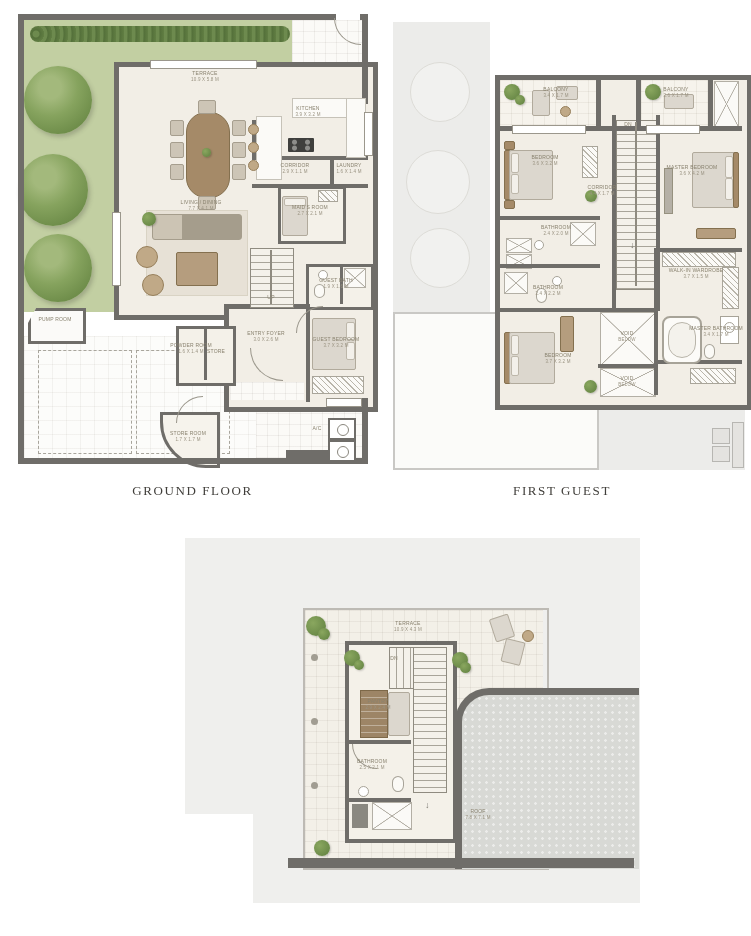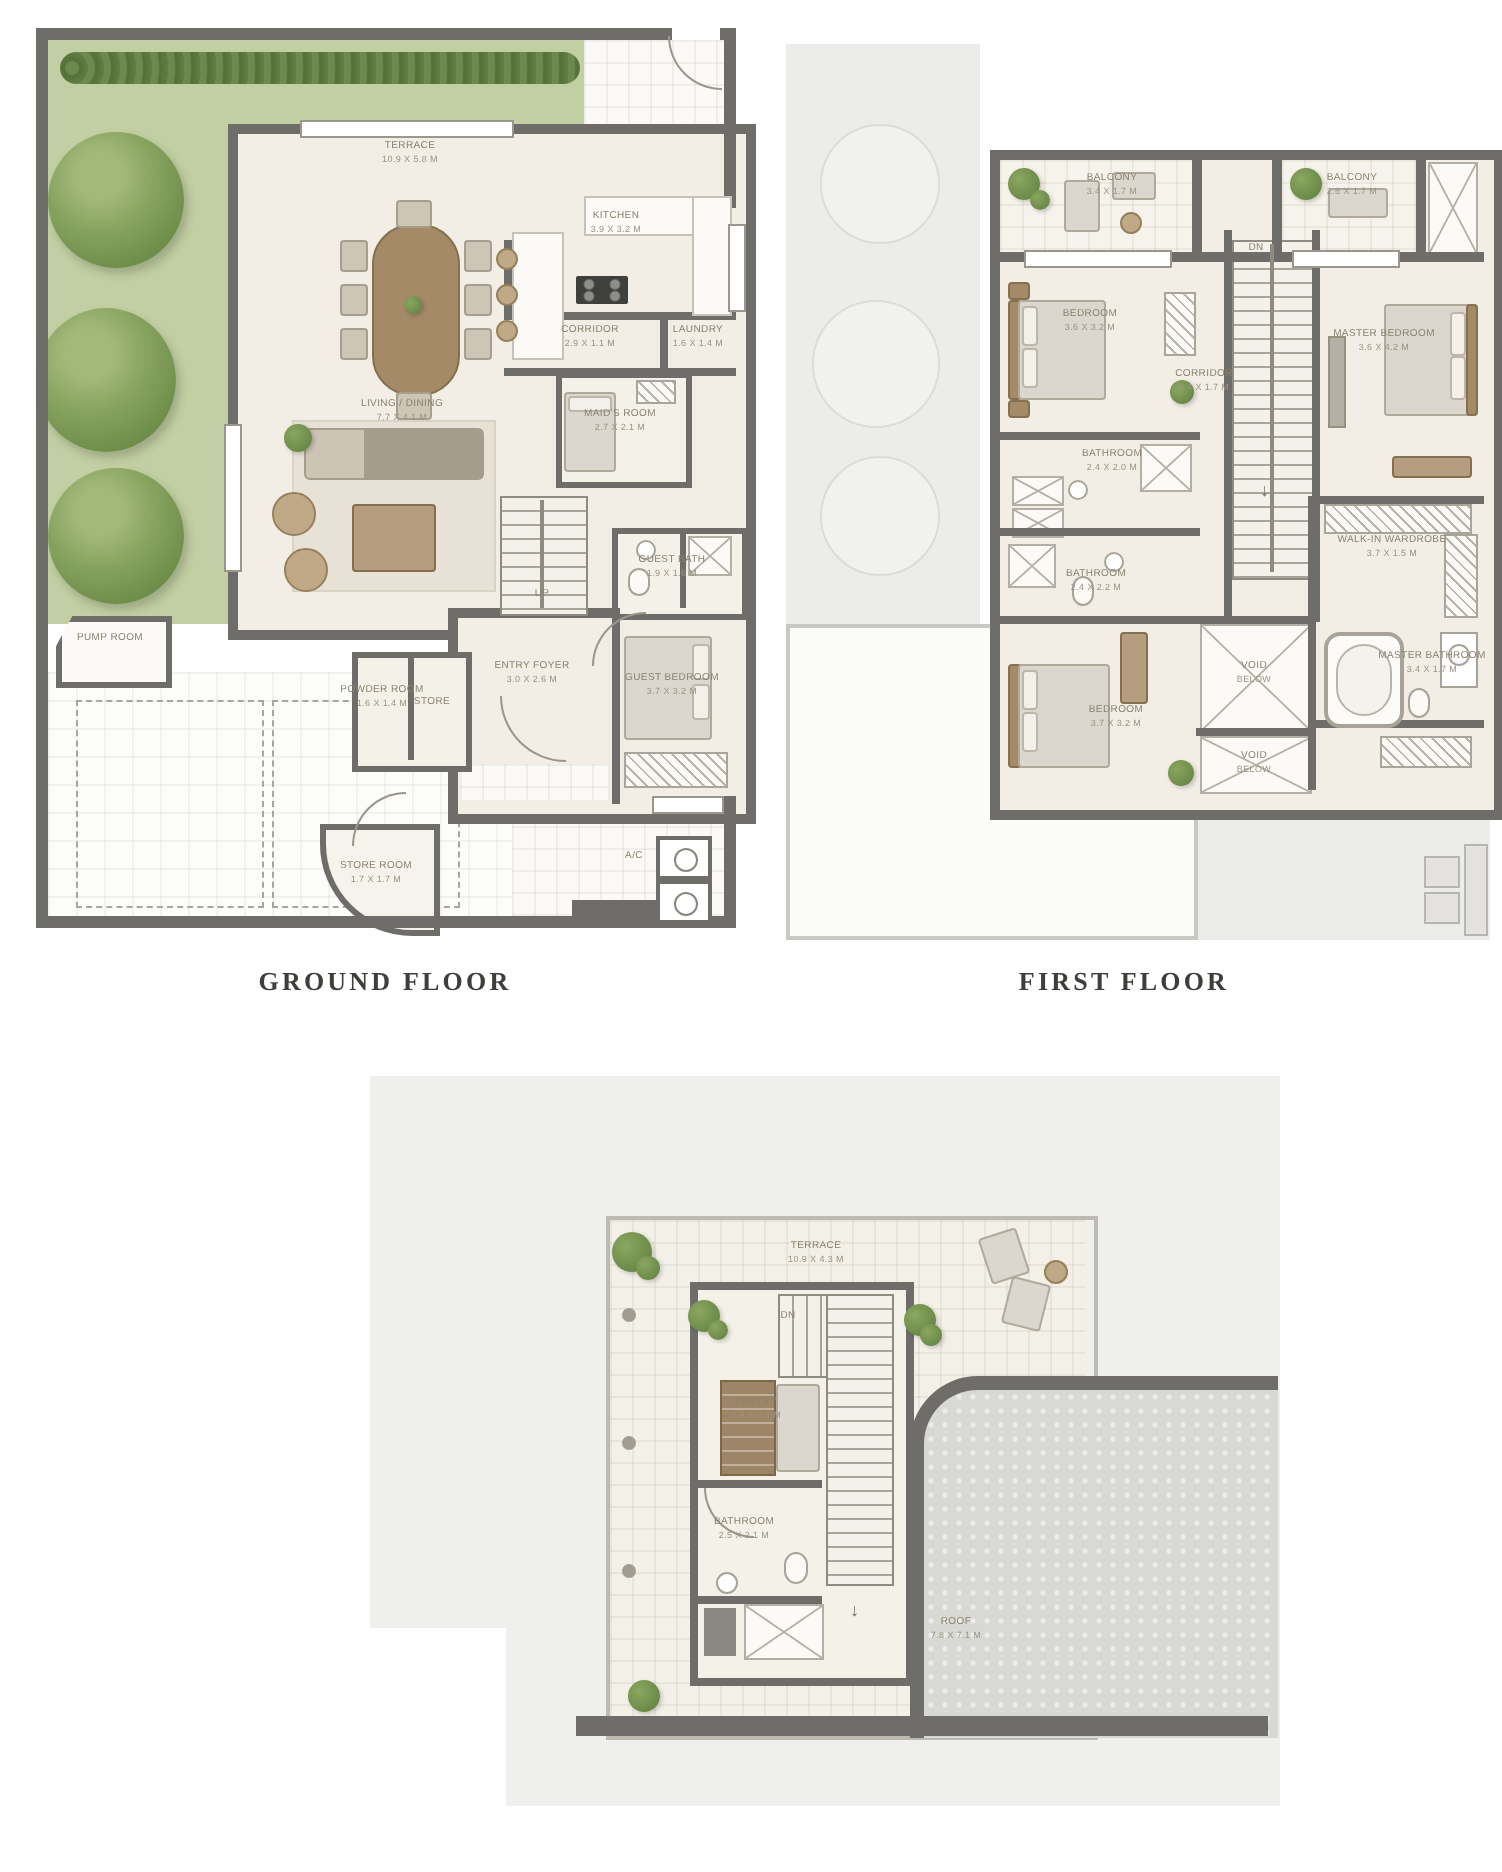--- a/index.html
+++ b/index.html
@@ -36,21 +36,21 @@
            background:#f4f1ea repeating-linear-gradient(90deg,transparent 0 6px,#a8a499 6px 7px);}
   .win{position:absolute;background:#ffffff;border:1px solid #9b978c;z-index:13;}
   .arc{position:absolute;z-index:13;border-left:1px solid #9a968b;border-bottom:1px solid #9a968b;
        border-radius:0 0 0 100%;}
   .arc2{position:absolute;z-index:13;border-left:1px solid #9a968b;border-top:1px solid #9a968b;
        border-radius:100% 0 0 0;}
   .lbl{position:absolute;z-index:30;font-size:5px;line-height:1.35;letter-spacing:.2px;color:#89826f;
        text-transform:uppercase;text-align:center;white-space:nowrap;transform:translateX(-50%);}
   .lbl .dim{display:block;font-size:4.5px;color:#9a9382;}
   .caption{position:absolute;z-index:40;font-family:"Liberation Serif",serif;font-size:13px;
-           letter-spacing:1.6px;color:#403e3a;text-align:center;font-weight:bold;}
+           letter-spacing:1.6px;color:#403e3a;text-align:center;}
   .ghost{position:absolute;background:#ececea;z-index:1;}
   .ghostc{position:absolute;border:1px solid #dddcd7;border-radius:50%;background:#f1f1ef;z-index:2;}
   .ghostline{position:absolute;background:#fbfbf9;border:2px solid #c9c8c5;z-index:1;}
   .slab{position:absolute;background:#d8d9d5;z-index:8;
         background-image:radial-gradient(rgba(255,255,255,.5) 1px,transparent 1.6px);background-size:7px 7px;
         border-top:7px solid #6f6d69;border-left:7px solid #6f6d69;border-top-left-radius:34px;}
   .thin{position:absolute;border:2px solid #bdbab4;z-index:3;}
   .acu{position:absolute;border:2px solid #6f6d69;background:#fff;z-index:13;}
   .acu:after{content:"";position:absolute;left:50%;top:50%;width:10px;height:10px;margin:-5px 0 0 -5px;
              border:1px solid #8a877e;border-radius:50%;}
@@ -273,21 +273,21 @@
   <div class="lbl" style="left:602px;top:184px;"><span>CORRIDOR</span><span class="dim">4.4 x 1.7 M</span></div>
   <div class="lbl" style="left:696px;top:267px;"><span>WALK-IN WARDROBE</span><span class="dim">3.7 x 1.5 M</span></div>
   <div class="lbl" style="left:556px;top:224px;"><span>BATHROOM</span><span class="dim">2.4 x 2.0 M</span></div>
   <div class="lbl" style="left:548px;top:284px;"><span>BATHROOM</span><span class="dim">2.4 x 2.2 M</span></div>
   <div class="lbl" style="left:558px;top:352px;"><span>BEDROOM</span><span class="dim">3.7 x 3.2 M</span></div>
   <div class="lbl" style="left:627px;top:330px;"><span>VOID</span><span class="dim">BELOW</span></div>
   <div class="lbl" style="left:627px;top:375px;"><span>VOID</span><span class="dim">BELOW</span></div>
   <div class="lbl" style="left:716px;top:325px;"><span>MASTER BATHROOM</span><span class="dim">3.4 x 1.7 M</span></div>
   <div class="lbl" style="left:628px;top:121px;"><span>DN</span></div>
 
-  <div class="caption" style="left:497px;top:483px;width:130px;">FIRST FLOOR</div>
+  <div class="caption" style="left:497px;top:483px;width:130px;">FIRST GUEST</div>
 
   <div class="ghost" style="left:185px;top:538px;width:455px;height:365px;background:#efefed;"></div>
   <div class="a" style="left:185px;top:814px;width:68px;height:89px;background:#ffffff;z-index:2;"></div>
 
   <div class="thin" style="left:303px;top:608px;width:242px;height:258px;"></div>
   <div class="a tile" style="left:305px;top:610px;width:238px;height:250px;background-color:#f3f0e8;z-index:4;"></div>
   <div class="slab" style="left:455px;top:688px;width:177px;height:174px;"></div>
   <div class="wall" style="left:288px;top:858px;width:346px;height:10px;"></div>
 
   <div class="rb" style="left:345px;top:641px;width:104px;height:194px;border-width:4px;z-index:10;"></div>

